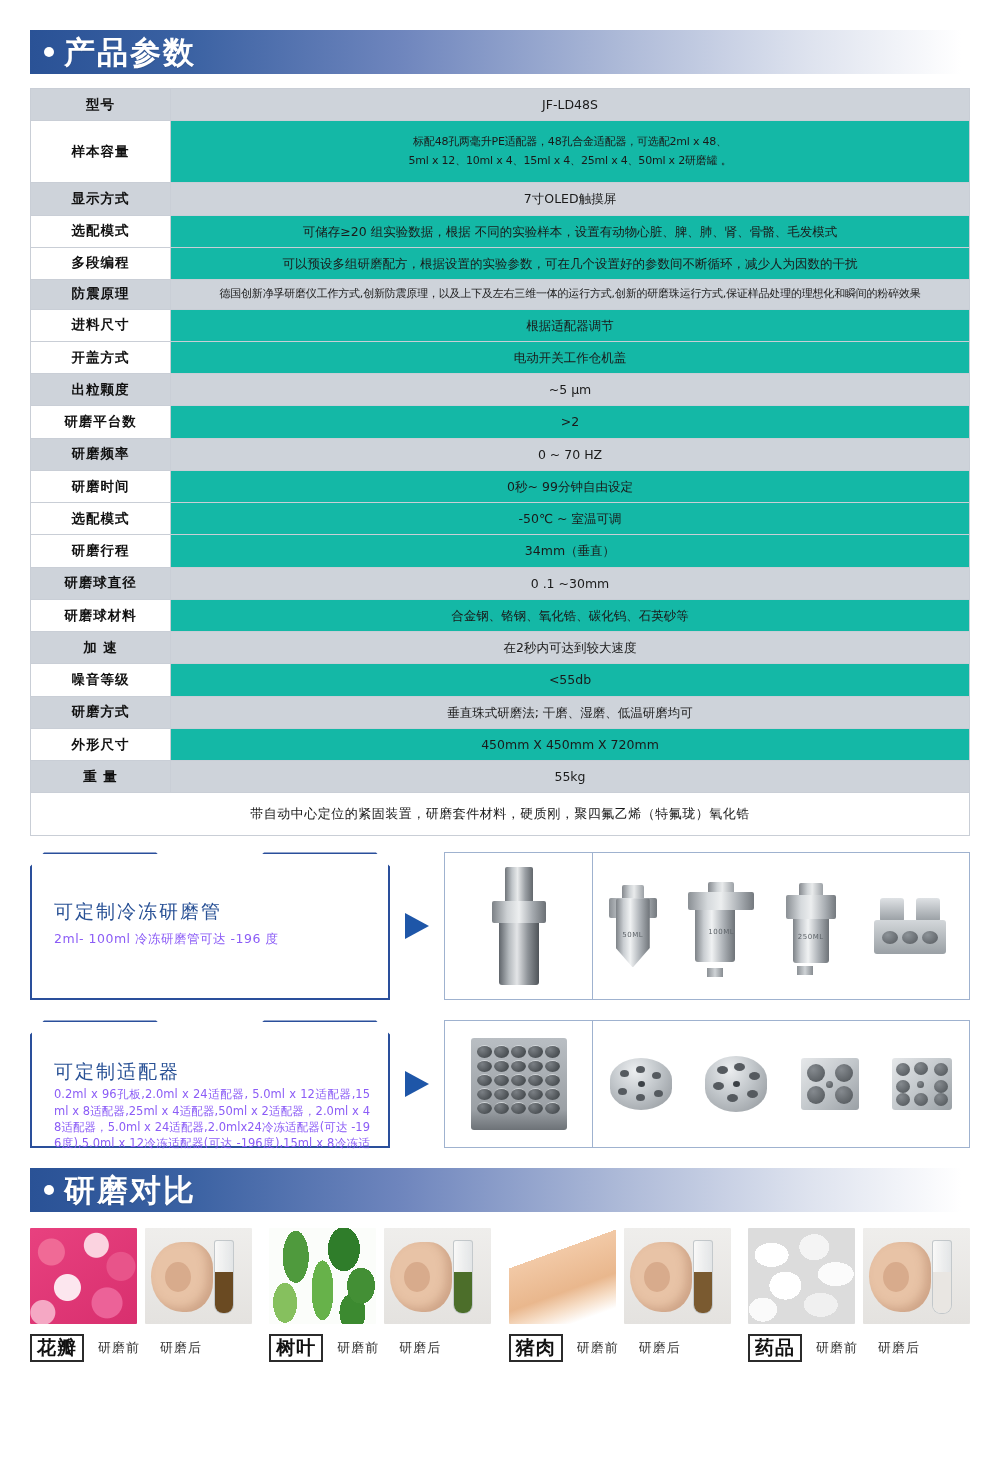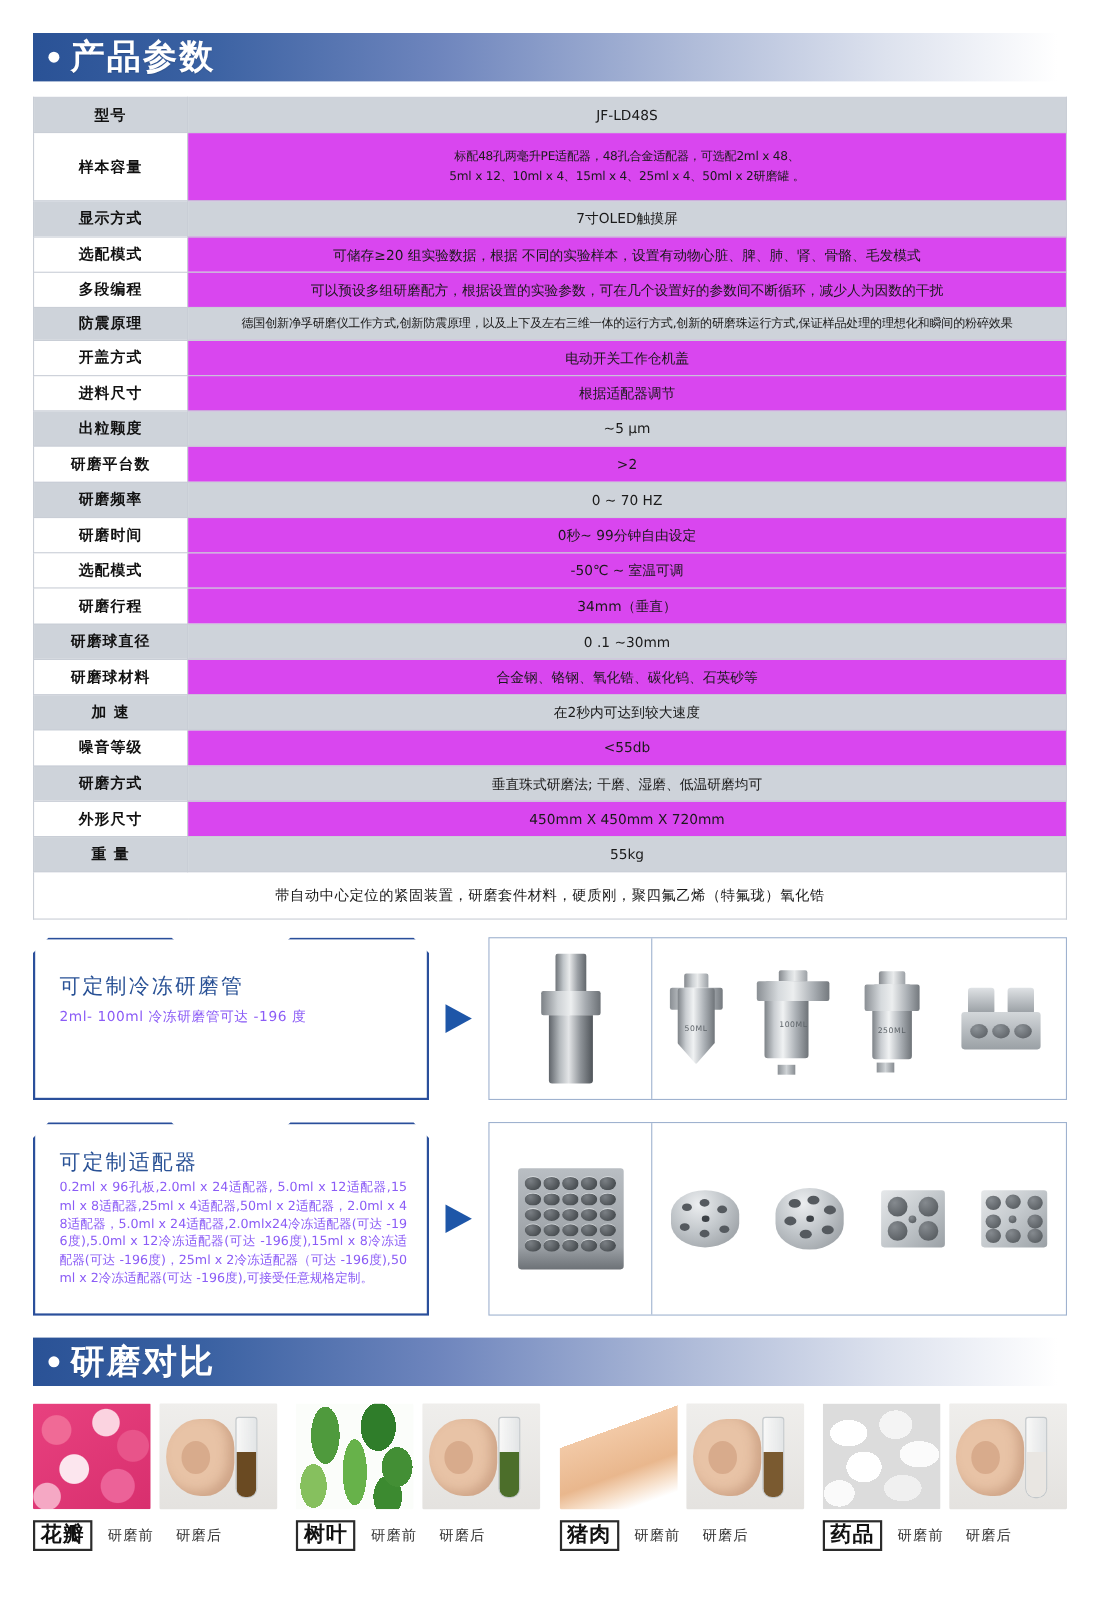--- a/index.html
+++ b/index.html
@@ -40,21 +40,21 @@
   td.lbl {
     width: 140px; text-align: center;
     font-size: 13.5px; font-weight: 700; color: #111;
     padding: 5px 2px; letter-spacing: 1px;
   }
   td.val {
     text-align: center; font-size: 12.5px; color: #1a1a1a;
     padding: 5px 10px; line-height: 1.7;
   }
   tr.shade td { background: #ced3da; }
-  tr.plain td { background: #d946ef; }
+  tr.plain td { background: #14b8a6; }
   tr.plain td.lbl { background: #ffffff; }
   td.tall { height: 62px; }
   td.val.small { font-size: 11px; letter-spacing: -0.2px; }
   tr.foot td {
     background: #ffffff; text-align: center;
     font-size: 13px; padding: 12px 20px; letter-spacing: .5px;
   }
 
   
   .acc-block { margin: 0 30px; }
@@ -75,21 +75,21 @@
   }
   .acc-card::after {
     content: ""; position: absolute;
     left: 140px; top: 0px; width: 80px; height: 9px;
     background: #2a4f9b;
     clip-path: polygon(0 0, 100% 0, 92% 100%, 8% 100%);
   }
   .acc-card.tall2 { padding-top: 22px; }
   .acc-title {
     color: #2a5296; font-size: 19px; font-weight: 400;
-    letter-spacing: 2px; margin-bottom: 6px;
+    letter-spacing: 2px; margin-bottom: 6px; margin-top: 15px;
   }
   .acc-title.t2 { margin-bottom: 1px; }
   .acc-desc { font-size: 12.5px; color: #8b5cf6; letter-spacing: .5px; }
   .acc-desc.dense {
     font-size: 11.5px; line-height: 1.42; text-align: justify;
     letter-spacing: 0px; word-break: break-all;
   }
 
   .arrow-cell { width: 54px; flex: 0 0 54px; display: flex; align-items: center; justify-content: center; }
   .arrow {
@@ -294,26 +294,26 @@
           </tr>
           <tr class="plain">
             <td class="lbl">多段编程</td>
             <td class="val" style="white-space: pre-line;">可以预设多组研磨配方，根据设置的实验参数，可在几个设置好的参数间不断循环，减少人为因数的干扰</td>
           </tr>
           <tr class="shade">
             <td class="lbl">防震原理</td>
             <td class="val small" style="white-space: pre-line;">德国创新净孚研磨仪工作方式,创新防震原理，以及上下及左右三维一体的运行方式,创新的研磨珠运行方式,保证样品处理的理想化和瞬间的粉碎效果</td>
           </tr>
           <tr class="plain">
+            <td class="lbl">进料尺寸</td>
+            <td class="val" style="white-space: pre-line;">根据适配器调节</td>
+          </tr>
+          <tr class="plain">
             <td class="lbl">开盖方式</td>
             <td class="val" style="white-space: pre-line;">电动开关工作仓机盖</td>
-          </tr>
-          <tr class="plain">
-            <td class="lbl">进料尺寸</td>
-            <td class="val" style="white-space: pre-line;">根据适配器调节</td>
           </tr>
           <tr class="shade">
             <td class="lbl">出粒颗度</td>
             <td class="val" style="white-space: pre-line;">~5 µm</td>
           </tr>
           <tr class="plain">
             <td class="lbl">研磨平台数</td>
             <td class="val" style="white-space: pre-line;">&gt;2</td>
           </tr>
           <tr class="shade">
@@ -412,21 +412,21 @@
               <div class="nut r"></div>
             <div class="base"></div>
             <div class="hole a"></div>
               <div class="hole b"></div>
               <div class="hole c"></div>
           </div>
         </div>
       </div>
     </div>
 
-    <div class="acc-row" style="height:176px;margin-top:20px;">
+    <div class="acc-row" style="height:128px;margin-top:20px;">
       <div class="acc-card tall2">
         <div class="acc-title t2">可定制适配器</div>
         <div class="acc-desc dense">0.2ml x 96孔板,2.0ml x 24适配器, 5.0ml x 12适配器,15ml x 8适配器,25ml x 4适配器,50ml x 2适配器，2.0ml x 48适配器，5.0ml x 24适配器,2.0mlx24冷冻适配器(可达 -196度),5.0ml x 12冷冻适配器(可达 -196度),15ml x 8冷冻适配器(可达 -196度)，25ml x 2冷冻适配器（可达 -196度),50ml x 2冷冻适配器(可达 -196度),可接受任意规格定制。</div>
       </div>
       <div class="arrow-cell">
         <span class="arrow"></span>
       </div>
       <div class="acc-photos">
         <div class="photo-hero">
           <div class="plate">

